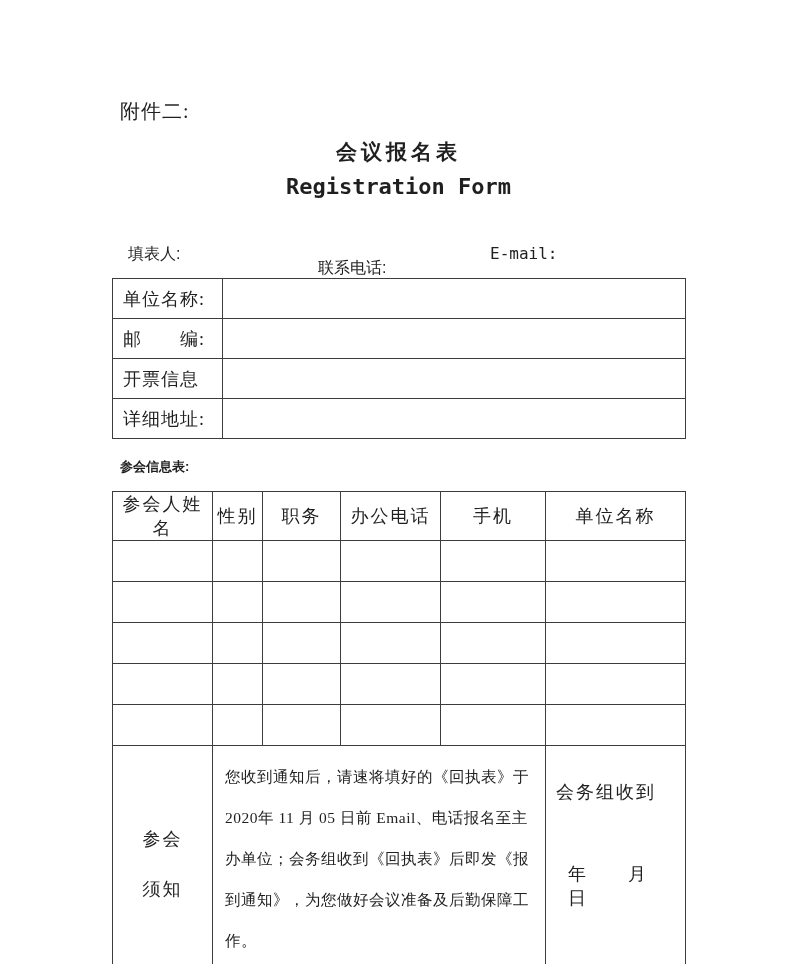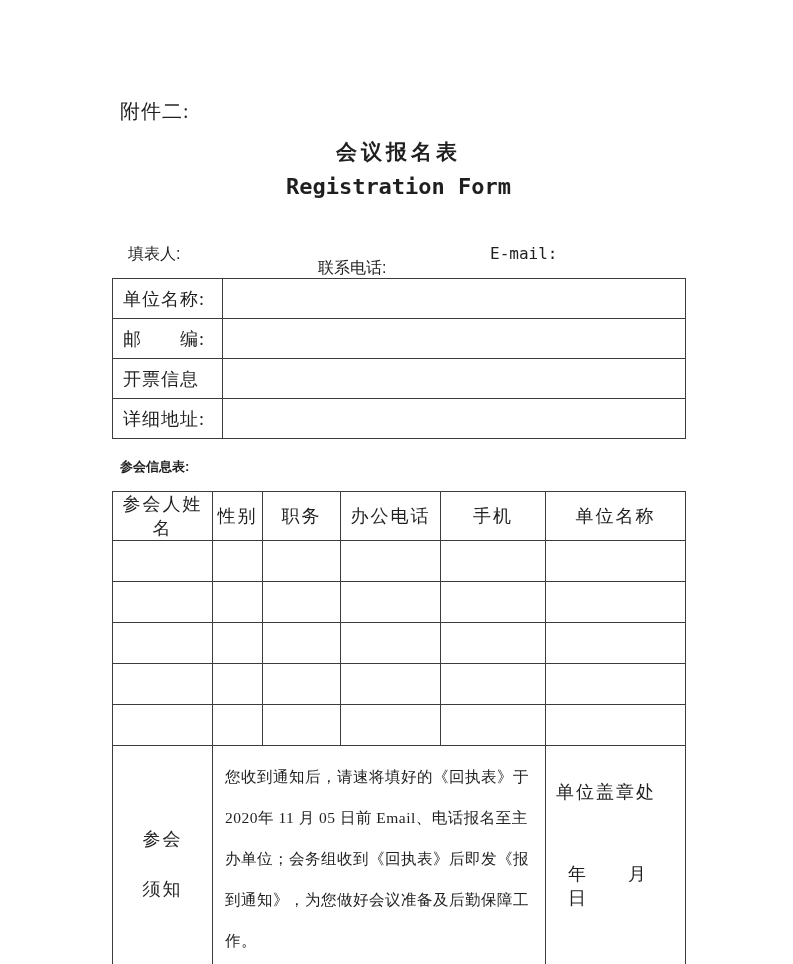--- a/index.html
+++ b/index.html
@@ -211,20 +211,20 @@
     <tbody>
       <tr>
         <td class="notice-label-cell">
           <span class="line">参会</span>
           <span class="line">须知</span>
         </td>
         <td class="notice-text-cell" colspan="4">
           <span>您收到通知后，请速将填好的《回执表》于 2020</span><span>年 11 月 05 日前 Email、电话报名至主办单位；</span><span>会务组收到《回执表》后即发《报到通知》，</span><span>为您做好会议准备及后勤保障工作。</span>
         </td>
         <td class="seal-cell">
-          <span class="seal-line">单位盖章处</span>
+          <span class="seal-line">会务组收到</span>
           <span class="date-line">年　　月　　日</span>
         </td>
       </tr>
     </tbody>
   </table>
 
 </div>
 
 </body></html>

